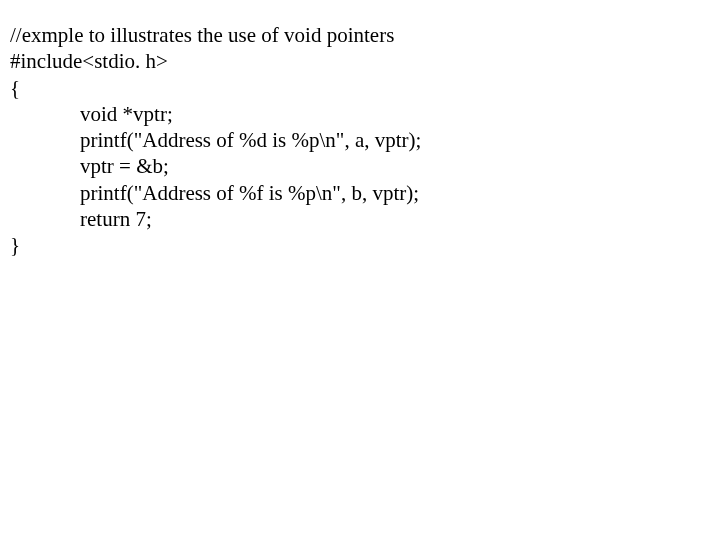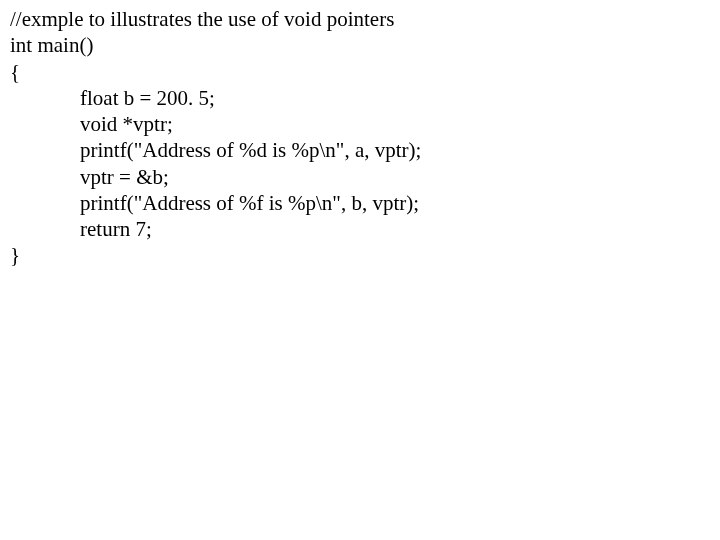--- a/index.html
+++ b/index.html
@@ -8,36 +8,36 @@
     width: 720px;
     height: 540px;
     background: #fff;
     font-family: "Times New Roman", Times, serif;
     font-size: 21px;
     color: #000;
   }
   .page {
     padding: 6px 10px;
     line-height: 1.25;
+    margin-top: 16px;
   }
   .line {
     white-space: pre;
   }
   .indent {
     padding-left: 70px;
   }
 </style>
 </head>
 <body>
 
 <div class="page">
   <div class="line">//exmple to illustrates the use of void pointers</div>
-  <div class="line">int main()</div>
+  <div class="line">#include&lt;stdio. h&gt;</div>
   <div class="line">{</div>
-  <div class="line indent">float b = 200. 5;</div>
   <div class="line indent"></div>
   <div class="line indent">void *vptr;</div>
   <div class="line indent">printf("Address of %d is %p\n", a, vptr);</div>
   <div class="line indent">vptr = &amp;b;</div>
   <div class="line indent">printf("Address of %f is %p\n", b, vptr);</div>
   <div class="line indent">return 7;</div>
   <div class="line">}</div>
 </div>
 
 </body></html>

